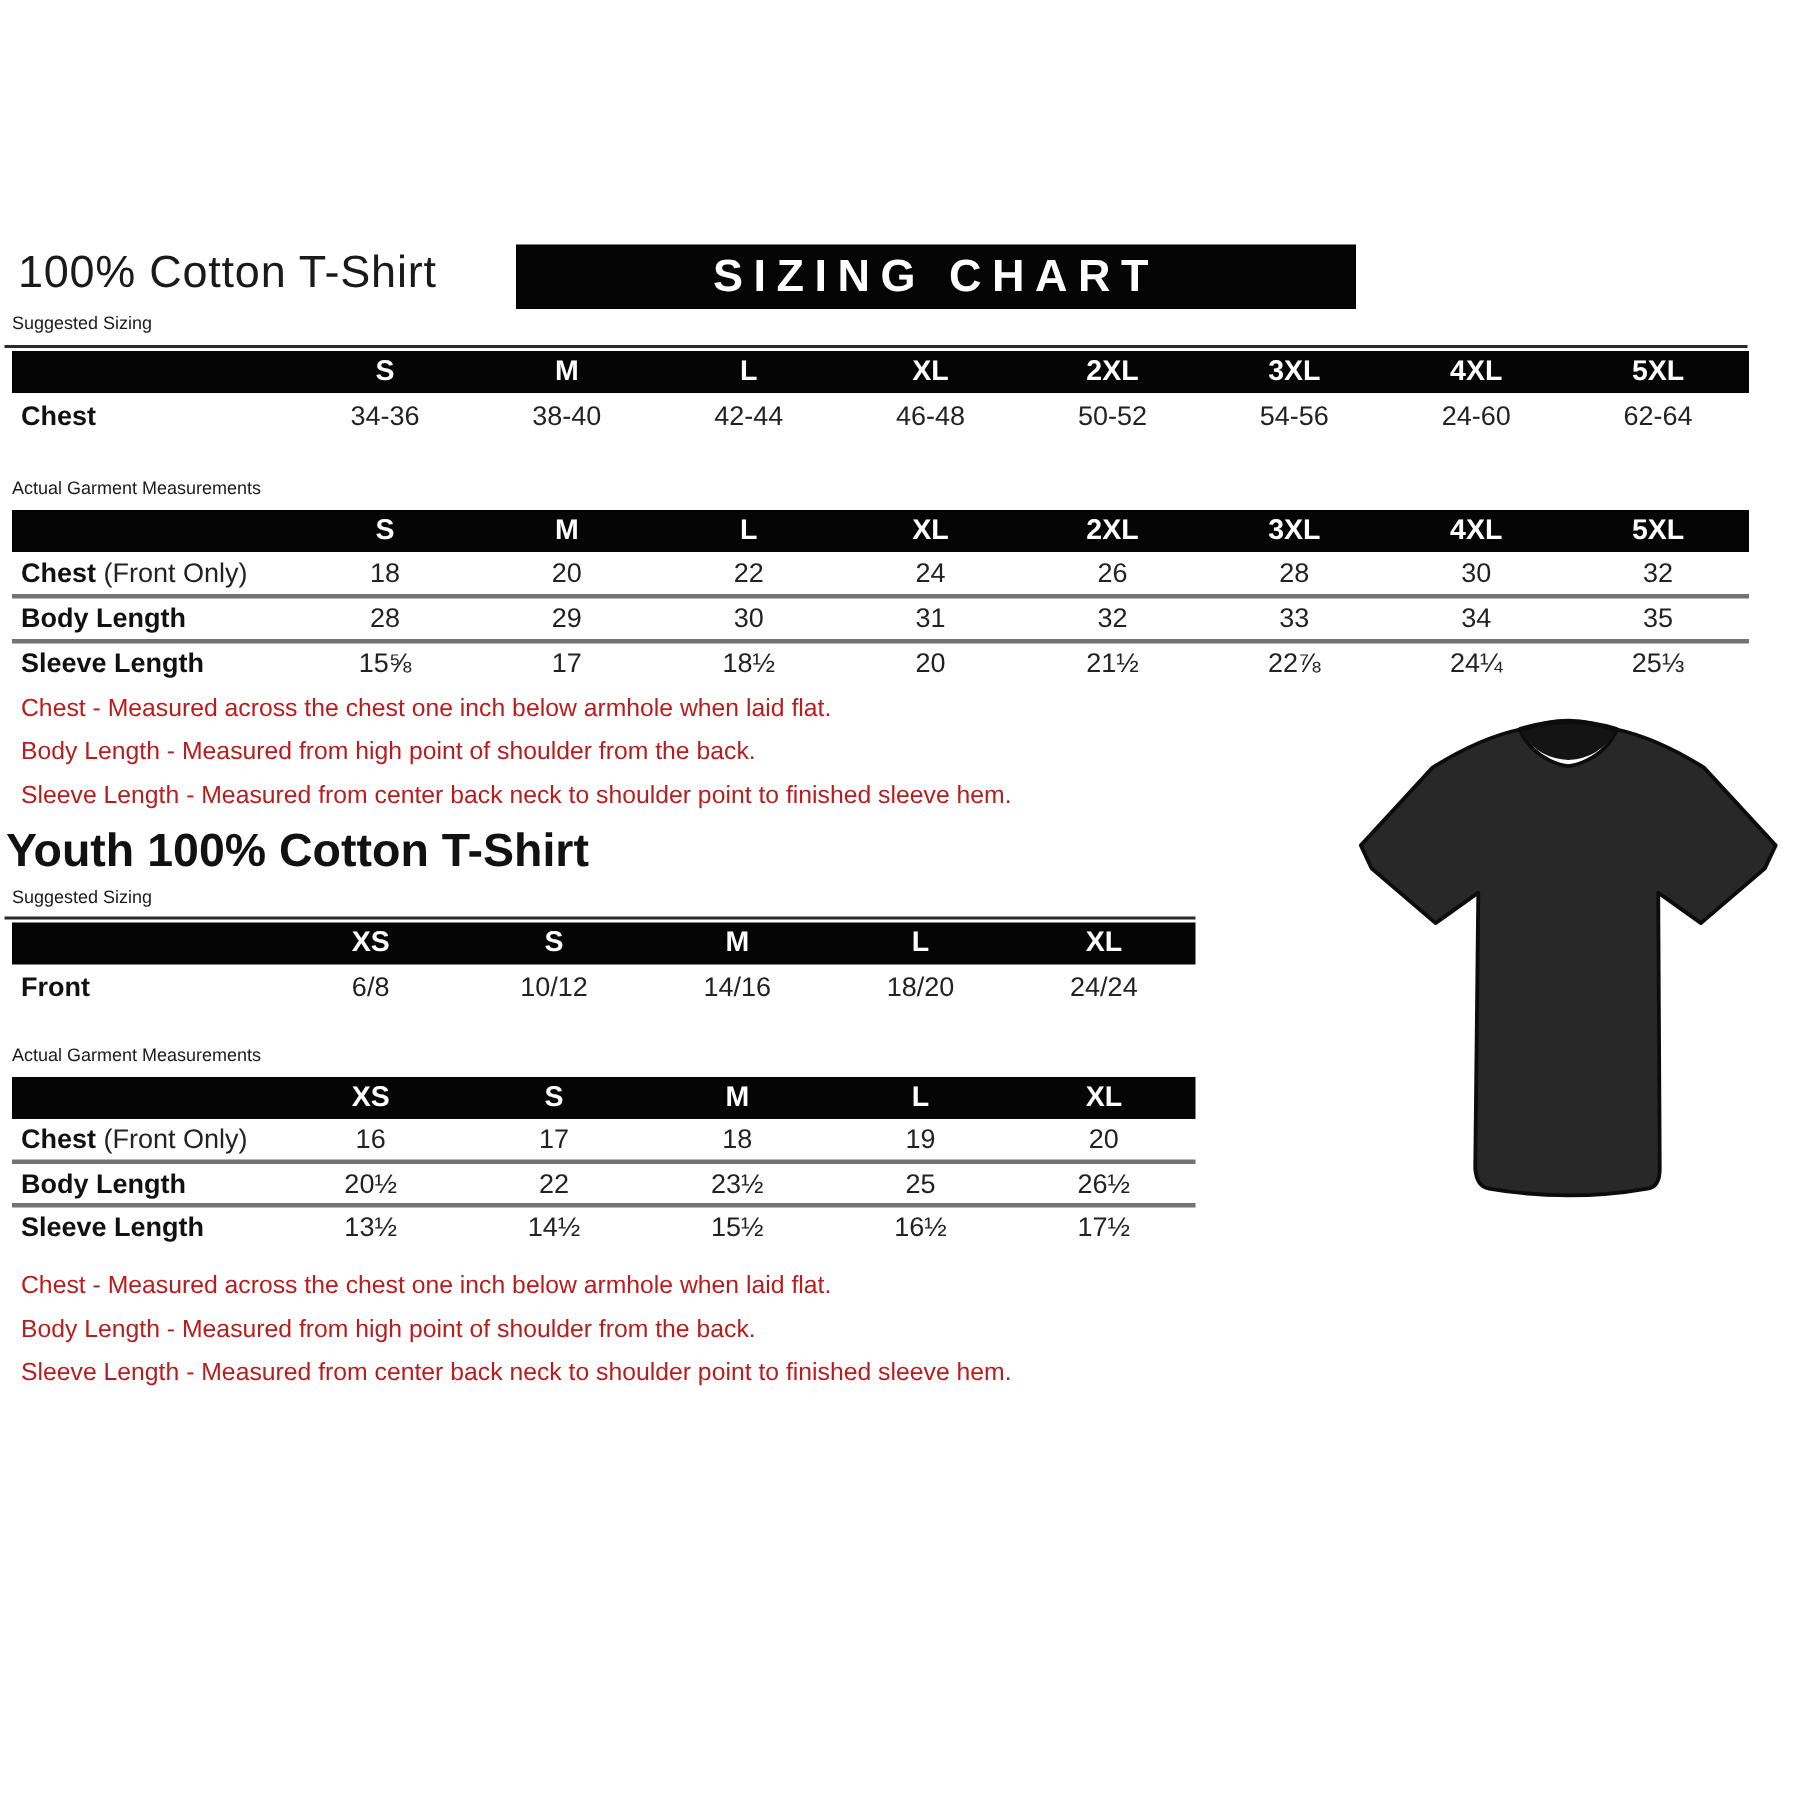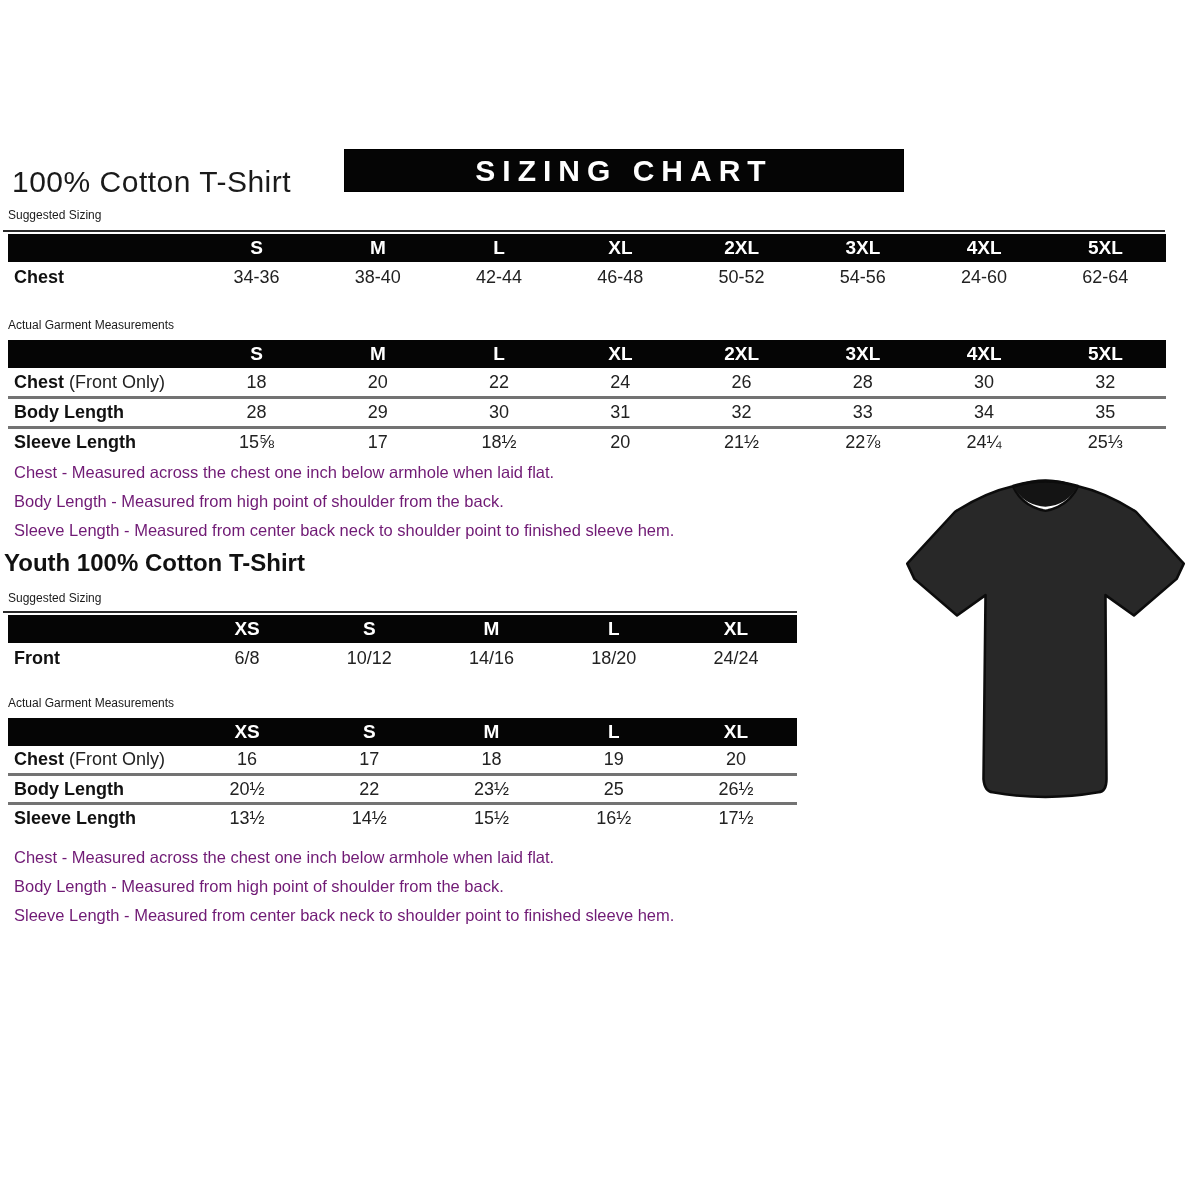--- a/index.html
+++ b/index.html
@@ -2,43 +2,43 @@
 <html><head>
 <meta charset="utf-8">
 <style>
   html,body{margin:0;padding:0;background:#fff;}
   .page{
     position:relative;width:1200px;height:1006px;background:#ffffff;
     font-family:"Liberation Sans",sans-serif;color:#111;overflow:hidden;
   }
   
   .main-title{position:absolute;left:12px;top:165px;font-size:30px;font-weight:normal;letter-spacing:.5px;color:#1a1a1a;}
-  .banner{position:absolute;left:345px;top:150px;width:558px;height:41px;background:#050505;
+  .banner{position:absolute;left:345px;top:164px;width:558px;height:41px;background:#050505;
     display:flex;align-items:center;justify-content:center;box-shadow:0 0 0 1px #000;}
   .banner span{color:#fff;font-weight:bold;font-size:30px;letter-spacing:7px;}
   
   .section-label{position:absolute;font-size:12px;color:#1a1a1a;}
   .rule{position:absolute;height:2px;background:#2a2a2a;}
   
   .tbl{position:absolute;font-size:18px;}
   .thead{display:flex;background:#050505;height:28px;align-items:center;}
   .thead .lblcol{flex:0 0 auto;}
   .thead .col{flex:1;text-align:center;color:#fff;font-weight:bold;font-size:19px;}
   .trow{display:flex;align-items:center;height:31px;}
   .trow .lblcol{flex:0 0 auto;padding-left:6px;box-sizing:border-box;}
   .trow .cell{flex:1;text-align:center;color:#222;}
   .rowlabel-b{font-weight:bold;color:#111;}
   .rowlabel-r{font-weight:normal;color:#222;text-align:right;}
   .sep{border-top:3px solid #737373;}
   .w-adult .lblcol{width:188px;}
   .w-youth .lblcol{width:178px;}
   
-  .notes{position:absolute;left:14px;font-size:16.5px;color:#701a75;line-height:29px;}
-  
-  .youth-title{position:absolute;left:4px;top:549px;font-size:24px;font-weight:bold;color:#111;text-align:right;}
+  .notes{position:absolute;left:14px;font-size:16.5px;color:#b91c1c;line-height:29px;}
+  
+  .youth-title{position:absolute;left:4px;top:549px;font-size:31px;font-weight:bold;color:#111;text-align:right;}
   
   .tee{position:absolute;left:893px;top:472px;width:305px;height:355px;}
 </style>
 </head>
 <body>
 
 <div class="page">
 
   <div class="main-title">100% Cotton T-Shirt</div>
   <div class="banner">

